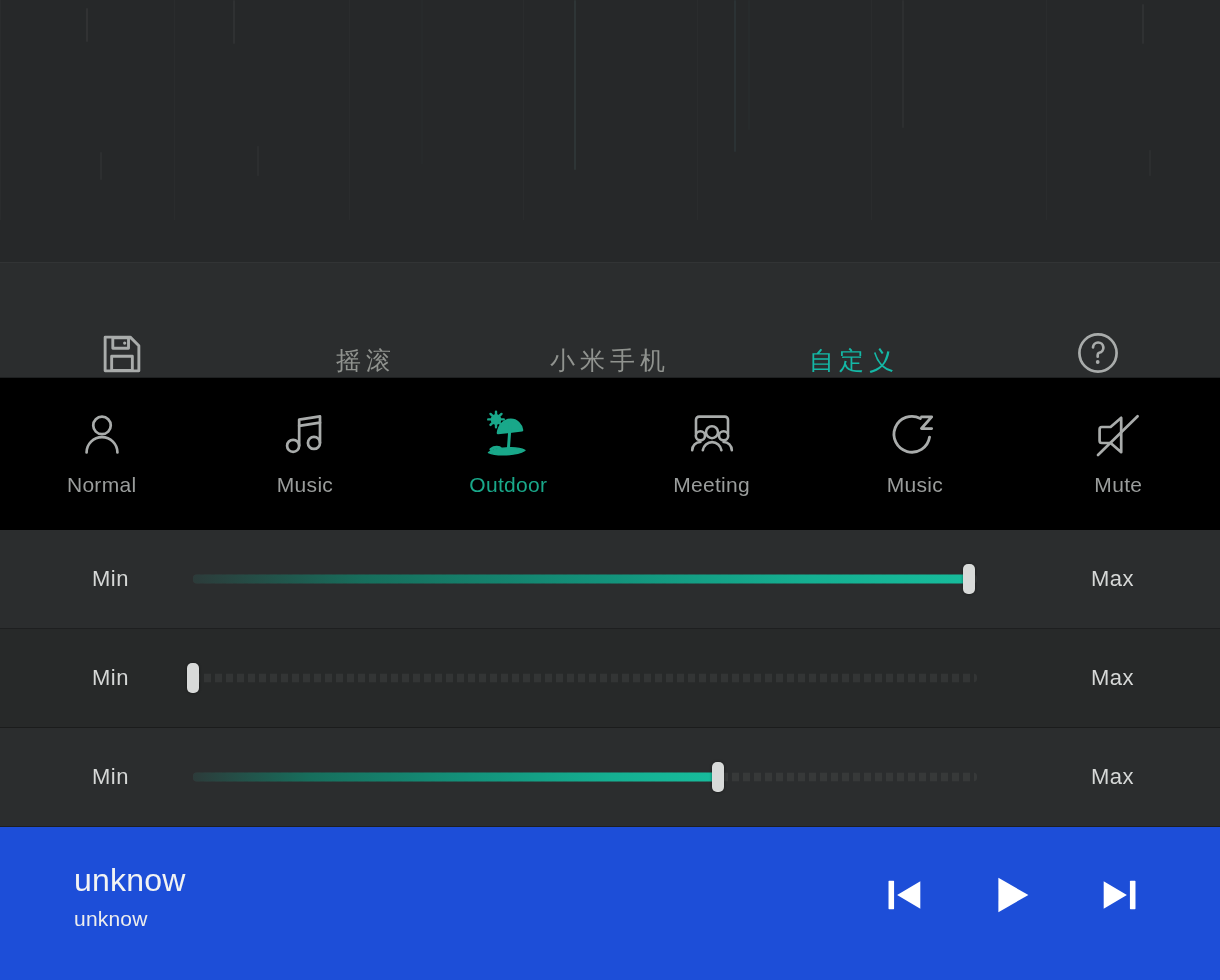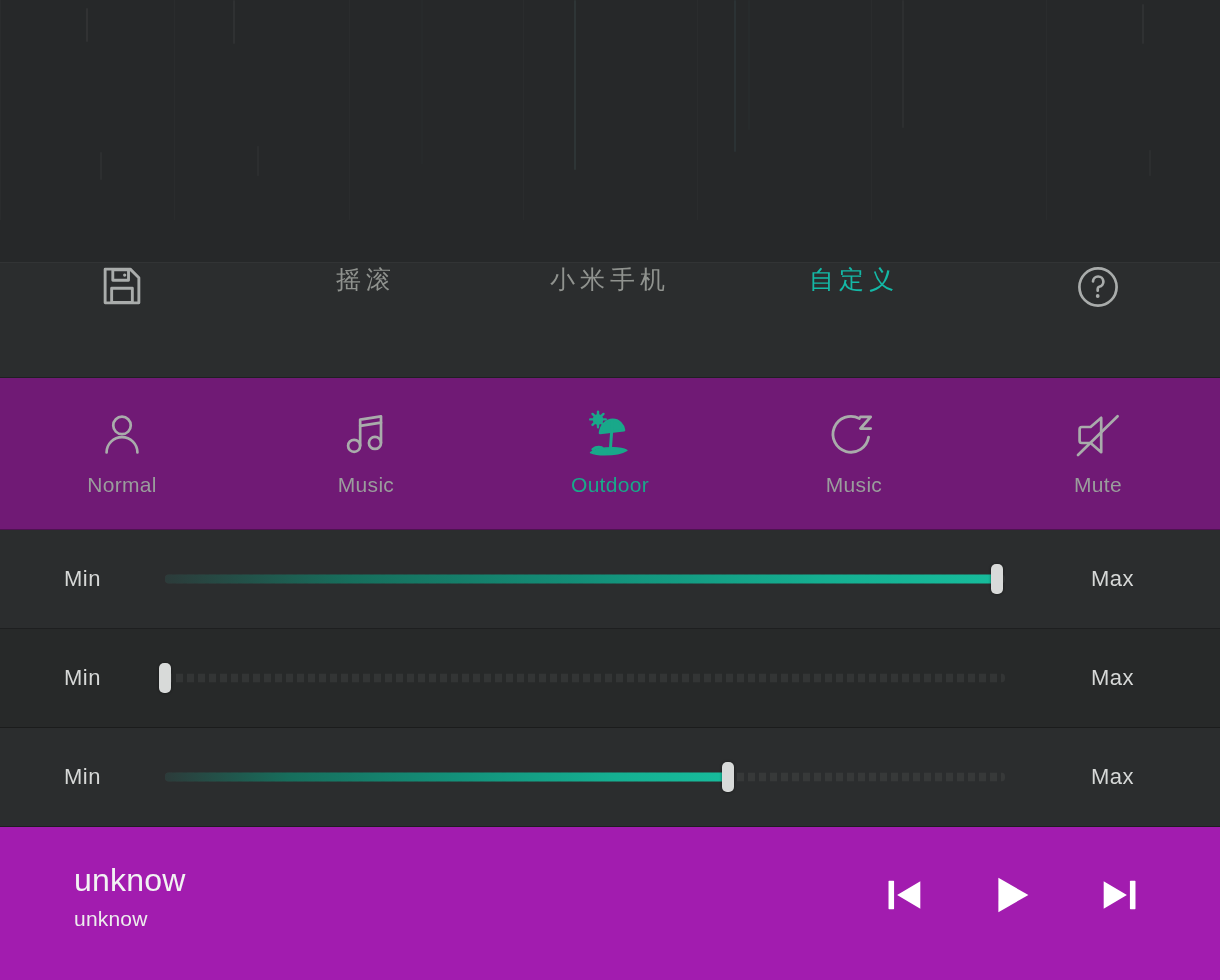--- a/index.html
+++ b/index.html
@@ -71,42 +71,42 @@
     flex: none;
     display: flex;
     align-items: center;
     background: #2b2d2e;
     border-top: 1px solid rgba(255,255,255,0.035);
     border-bottom: 1px solid rgba(0,0,0,0.28);
   }
   .preset-cell {
     flex: 1 1 0;
     display: flex;
-    align-items: flex-start;
+    align-items: flex-end;
     justify-content: center;
     height: 100%;
     cursor: pointer;
   }
   .preset-cell .preset-text {
     font-size: 25px;
     color: #90938f;
     letter-spacing: 5px;
     white-space: nowrap;
   }
   .preset-cell.active .preset-text { color: #14b8a6; }
   .icon-save svg, .icon-help svg { display: block; }
 
   
   .mode-row {
     position: relative;
     height: 152px;
     flex: none;
     display: flex;
     align-items: center;
-    background: #701a75;
+    background: #000000;
     border-bottom: 1px solid rgba(0,0,0,0.30);
   }
   .mode-cell {
     flex: 1 1 0;
     height: 100%;
     display: flex;
     flex-direction: column;
     align-items: center;
     justify-content: center;
     gap: 13px;
@@ -132,20 +132,21 @@
   }
   .slider-row.alt { background: #272929; }
   .slider-row .slr-min,
   .slider-row .slr-max {
     width: 165px;
     text-align: center;
     font-size: 22px;
     color: #d6d8d7;
     letter-spacing: 0.5px;
     flex: none;
+    margin-left: 28px;
   }
   .slider-row .slr-max { width: 215px; }
   .track-wrap {
     position: relative;
     flex: 1 1 auto;
     height: 40px;
     display: flex;
     align-items: center;
     margin-right: 0;
     cursor: pointer;
@@ -178,21 +179,21 @@
     height: 30px;
     background: #d8dad9;
     border-radius: 5px;
     transform: translate(-50%, -50%);
     box-shadow: 0 0 3px rgba(0,0,0,0.45);
   }
 
   
   .player {
     flex: 1 1 auto;
-    background: #a21caf;
+    background: #1d4ed8;
     display: flex;
     align-items: center;
     padding: 0 74px 14px 74px;
     gap: 12px;
   }
   .player-meta { flex: 1 1 auto; display: flex; flex-direction: column; gap: 8px; }
   .track-title { font-size: 32px; color: #f2f3f3; letter-spacing: 0.2px; }
   .track-artist { font-size: 21px; color: #ededed; letter-spacing: 0.2px; }
   .player-controls { display: flex; align-items: center; gap: 52px; }
   .ctrl { background: none; border: none; cursor: pointer; display: flex; align-items: center; justify-content: center; padding: 4px; }
@@ -312,20 +313,34 @@
           </g>
           <path d="M9.0 13.0c.4-4.0 3.4-6.6 6.4-6.6s5.2 2.3 5.6 5.2z" fill="#19a88a" stroke="#19a88a"></path>
           <path d="M15.2 7.2L14.2 20.8" stroke="#19a88a" stroke-width="1.5"></path>
           <path d="M5.4 21.2c2.0-1.6 4.4-1.2 5.2-.2" stroke="#19a88a" stroke-width="1.4"></path>
           <path d="M4.3 22.8c2.5-2.0 7.5-2.4 11.3-2.4 3.0 0 5.4.5 6.8 1.3-2.6 1.6-7.2 2.2-11.0 2.2-3.0 0-5.6-.4-7.1-1.1z" fill="#19a88a" stroke="#19a88a" stroke-width="0.8"></path>
         </svg>
       </span>
       <span class="mode-label">Outdoor</span>
     </div>
 
+    <div class="mode-cell">
+      <span class="mode-icon">
+        <svg width="52" height="52" viewBox="0 0 26 26" fill="none" stroke="#a9acab" stroke-width="1.3" stroke-linecap="round" stroke-linejoin="round">
+          <path d="M5.0 12.4V5.4a1.6 1.6 0 0 1 1.6-1.6h12.8a1.6 1.6 0 0 1 1.6 1.6v7.0"></path>
+          <circle cx="13.0" cy="11.6" r="3.0"></circle>
+          <path d="M8.4 20.6a4.7 4.7 0 0 1 9.3 0"></path>
+          <circle cx="7.2" cy="13.4" r="2.3"></circle>
+          <path d="M3.1 20.6a4.1 4.1 0 0 1 4.1-4.1"></path>
+          <circle cx="18.8" cy="13.4" r="2.3"></circle>
+          <path d="M22.9 20.6a4.1 4.1 0 0 0-4.1-4.1"></path>
+        </svg>
+      </span>
+      <span class="mode-label">Meeting</span>
+    </div>
 
     <div class="mode-cell">
       <span class="mode-icon">
         <svg width="50" height="50" viewBox="0 0 24 24" fill="none" stroke="#a9acab" stroke-width="1.35" stroke-linecap="round" stroke-linejoin="round">
           <path d="M14.6 4.1A8.6 8.6 0 1 0 19.0 13"></path>
           <path d="M15.1 3.3h4.9l-4.9 5.6h4.9"></path>
         </svg>
       </span>
       <span class="mode-label">Music</span>
     </div>

